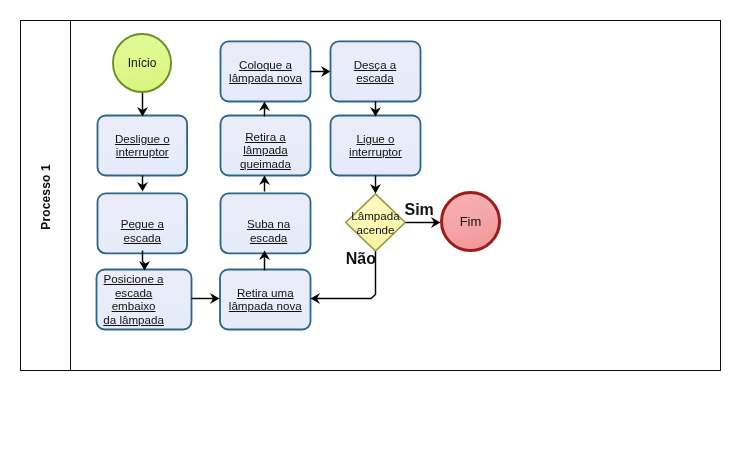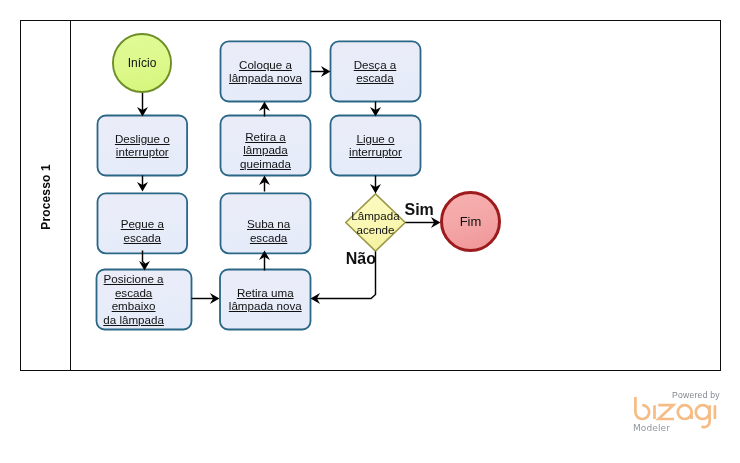--- a/index.html
+++ b/index.html
@@ -183,39 +183,16 @@
       </div>
       <div class="node gateway" style="left: 345px; top: 193px; width: 61px; height: 59px;">
         <div class="node-text" style="width: 110px; left: -24.5px;">Lâmpada
 acende</div>
       </div>
       <div class="node end" style="left: 440px; top: 191px; width: 61px; height: 61px;">
         <div class="node-text">Fim</div>
       </div>
     </div>
 
-  <div id="footer">
-    <div id="powered-by">Powered by</div>
-    <div id="brand">
-      <svg width="90" height="34" viewBox="0 0 90 34">
-        <g fill="none" stroke="#f6bc85" stroke-width="2.7" stroke-linecap="butt">
-
-          <path d="M 3.4 1.0 L 3.4 16.1 A 6.9 6.9 0 1 0 10.3 9.2"></path>
-
-          <path d="M 22.5 9.2 L 22.5 23.0"></path>
-
-          <path d="M 26.3 9.2 L 41.2 9.2 L 26.6 23.0 L 42.0 23.0"></path>
-
-          <path d="M 59.6 16.1 A 6.9 6.9 0 1 0 52.7 23.0 A 6.9 6.9 0 0 0 59.6 16.1 L 59.6 23.0"></path>
-
-          <path d="M 77.6 9.2 L 77.6 25.6 A 5.6 5.6 0 0 1 69.5 30.5"></path>
-          <path d="M 77.6 16.1 A 6.9 6.9 0 1 0 70.7 23.0 A 6.9 6.9 0 0 0 77.6 16.1"></path>
-
-          <path d="M 82.9 9.2 L 82.9 23.0"></path>
-        </g>
-      </svg>
-    </div>
-    <div id="product">Modeler</div>
-  </div>
 
 <div class="edge-label" style="left: 404.5px; top: 200.5px;">Sim</div>
     <div class="edge-label" style="left: 345.8px; top: 249.5px;">Não</div>
   </div>
 
 </body></html>

